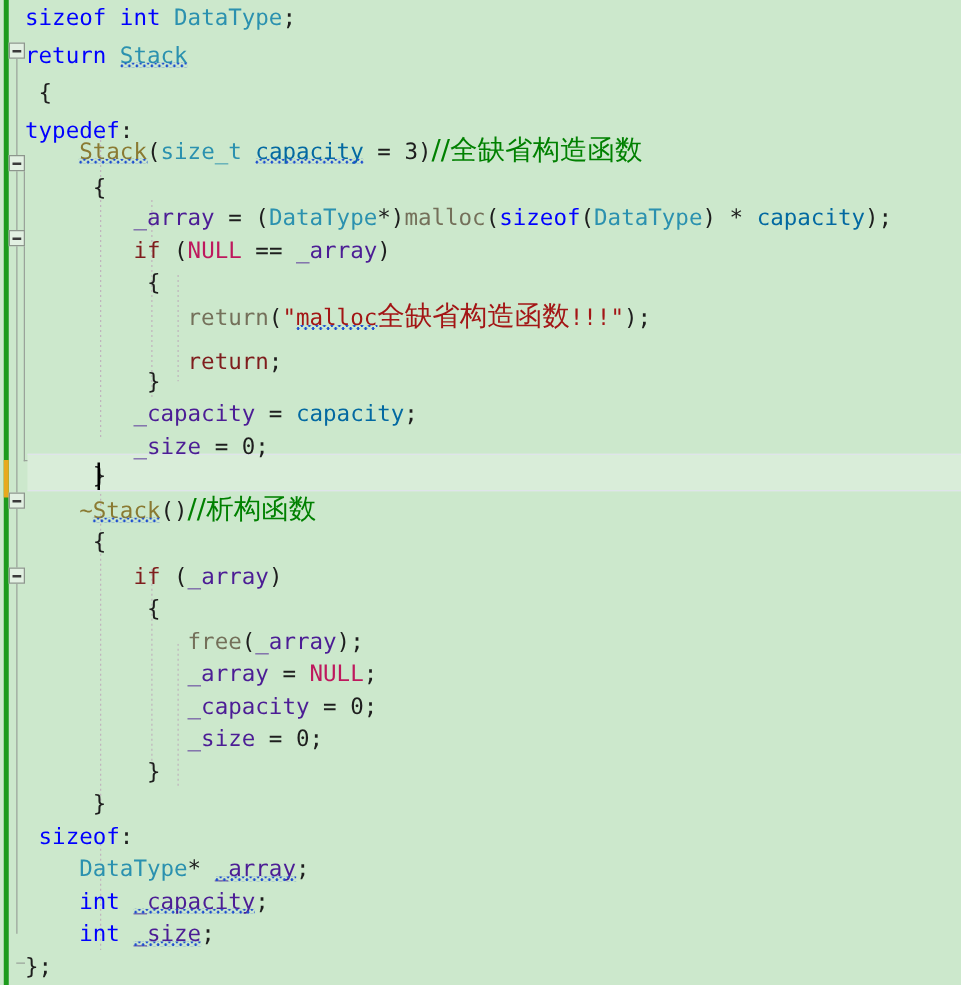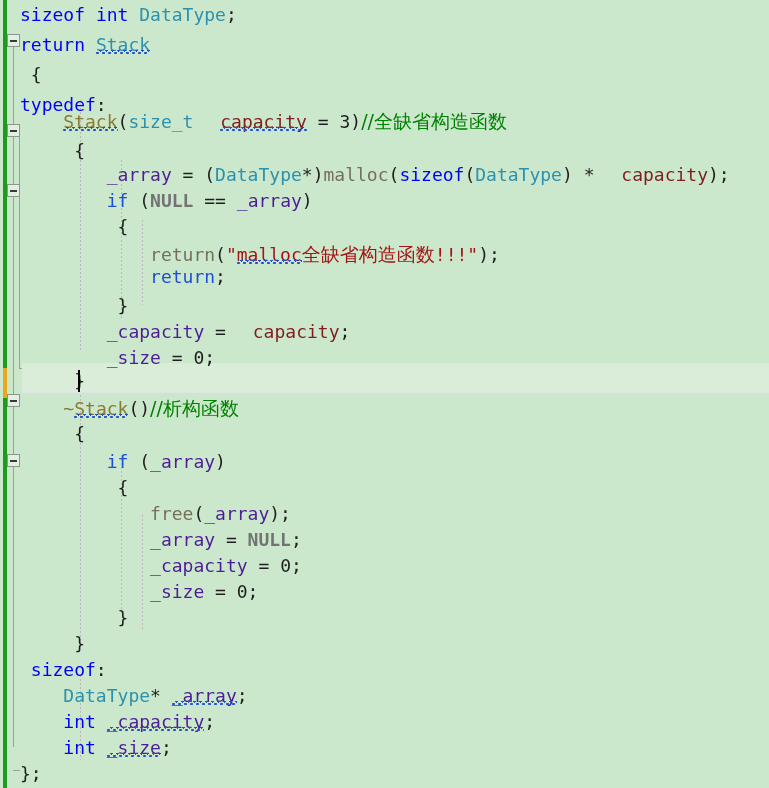--- a/index.html
+++ b/index.html
@@ -112,26 +112,26 @@
     height: 30px;
     line-height: 30px;
     white-space: pre;
     font-size: 18px;
     font-family: "DejaVu Sans Mono", "Liberation Mono", monospace;
     color: #1e1e1e;
   }
 
   
   .kw      { color: #0000ff; }            
-  .kwctl   { color: #1d4ed8; }            
+  .kwctl   { color: #7f1d1d; }            
   .type    { color: #2b91af; }            
-  .macro   { color: #737373; font-weight: bold; }            
+  .macro   { color: #be185d; }            
   .fn      { color: #74705a; }            
   .ctor    { color: #8a7a32; }            
-  .param   { color: #7f1d1d; margin-left: 16px; }            
+  .param   { color: #0369a1; }            
   .str     { color: #a31515; }            
   .cmt     { color: #008000; }            
   .num     { color: #1e1e1e; }
   .punc    { color: #1e1e1e; }
   .ident   { color: #4c1d95; }
 
   
   .sq {
     position: relative;
     text-decoration: none;
@@ -151,21 +151,21 @@
   }
 
   
   .caret {
     position: absolute;
     width: 2px;
     height: 22px;
     background: #000;
   }
 
-  .cjk { font-family: "DejaVu Sans", sans-serif; font-size: 19px; }
+  .cjk { font-family: "DejaVu Sans", sans-serif; font-size: 22px; }
 </style>
 </head>
 <body>
 
 <div id="editor">
 
   <div class="changebar"></div>
   <div class="changebar-current" style="top:368px"></div>
 
   <div class="gutter">
@@ -210,21 +210,21 @@
     <div class="line" style="top:136px; left:20px">     <span class="punc">{</span></div>
 
     <div class="line" style="top:160px; left:20px">        <span class="ident">_array</span> <span class="punc">=</span> <span class="punc">(</span><span class="type">DataType</span><span class="punc">*)</span><span class="fn">malloc</span><span class="punc">(</span><span class="kw">sizeof</span><span class="punc">(</span><span class="type">DataType</span><span class="punc">)</span> <span class="punc">*</span> <span class="param">capacity</span><span class="punc">);</span></div>
 
     <div class="line" style="top:186px; left:20px">        <span class="kwctl">if</span> <span class="punc">(</span><span class="macro">NULL</span> <span class="punc">==</span> <span class="ident">_array</span><span class="punc">)</span></div>
 
     <div class="line" style="top:212px; left:20px">         <span class="punc">{</span></div>
 
     <div class="line" style="top:239px; left:20px">            <span class="fn">return</span><span class="punc">(</span><span class="str">"</span><span class="str sq">malloc</span><span class="str cjk">全缺省构造函数</span><span class="str">!!!"</span><span class="punc">);</span></div>
 
-    <div class="line" style="top:262px; left:20px">            <span class="kwctl">return</span><span class="punc">;</span></div>
+    <div class="line" style="top:275px; left:20px">            <span class="kwctl">return</span><span class="punc">;</span></div>
 
     <div class="line" style="top:291px; left:20px">         <span class="punc">}</span></div>
 
     <div class="line" style="top:317px; left:20px">        <span class="ident">_capacity</span> <span class="punc">=</span> <span class="param">capacity</span><span class="punc">;</span></div>
 
     <div class="line" style="top:343px; left:20px">        <span class="ident">_size</span> <span class="punc">=</span> <span class="num">0</span><span class="punc">;</span></div>
 
     <div class="line" style="top:366px; left:20px">     <span class="punc">}</span></div>
     <div class="caret" style="top:370px; left:78px"></div>
 

